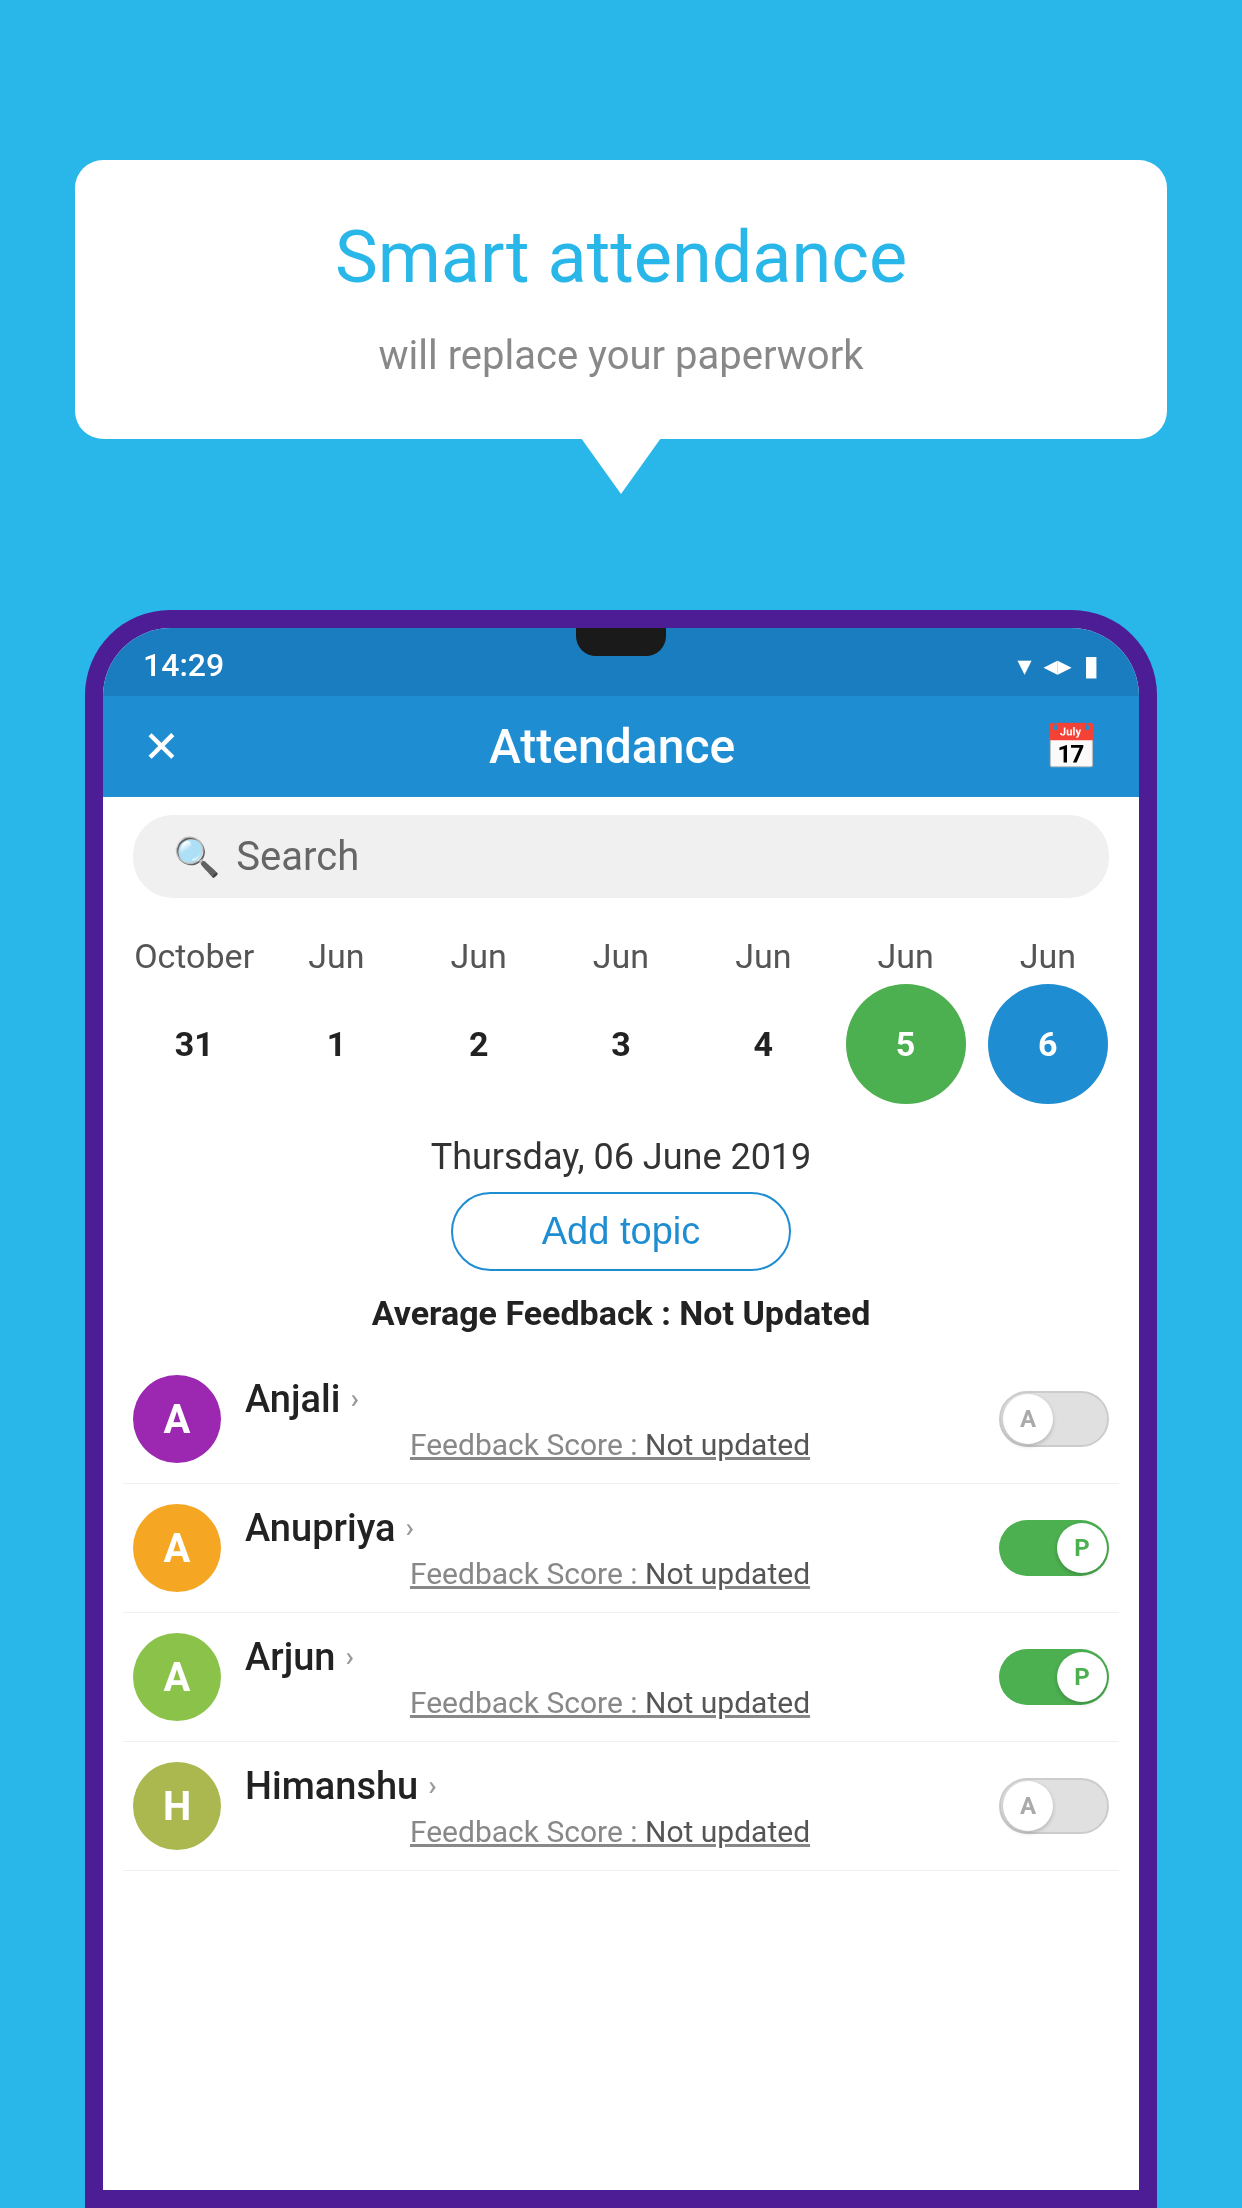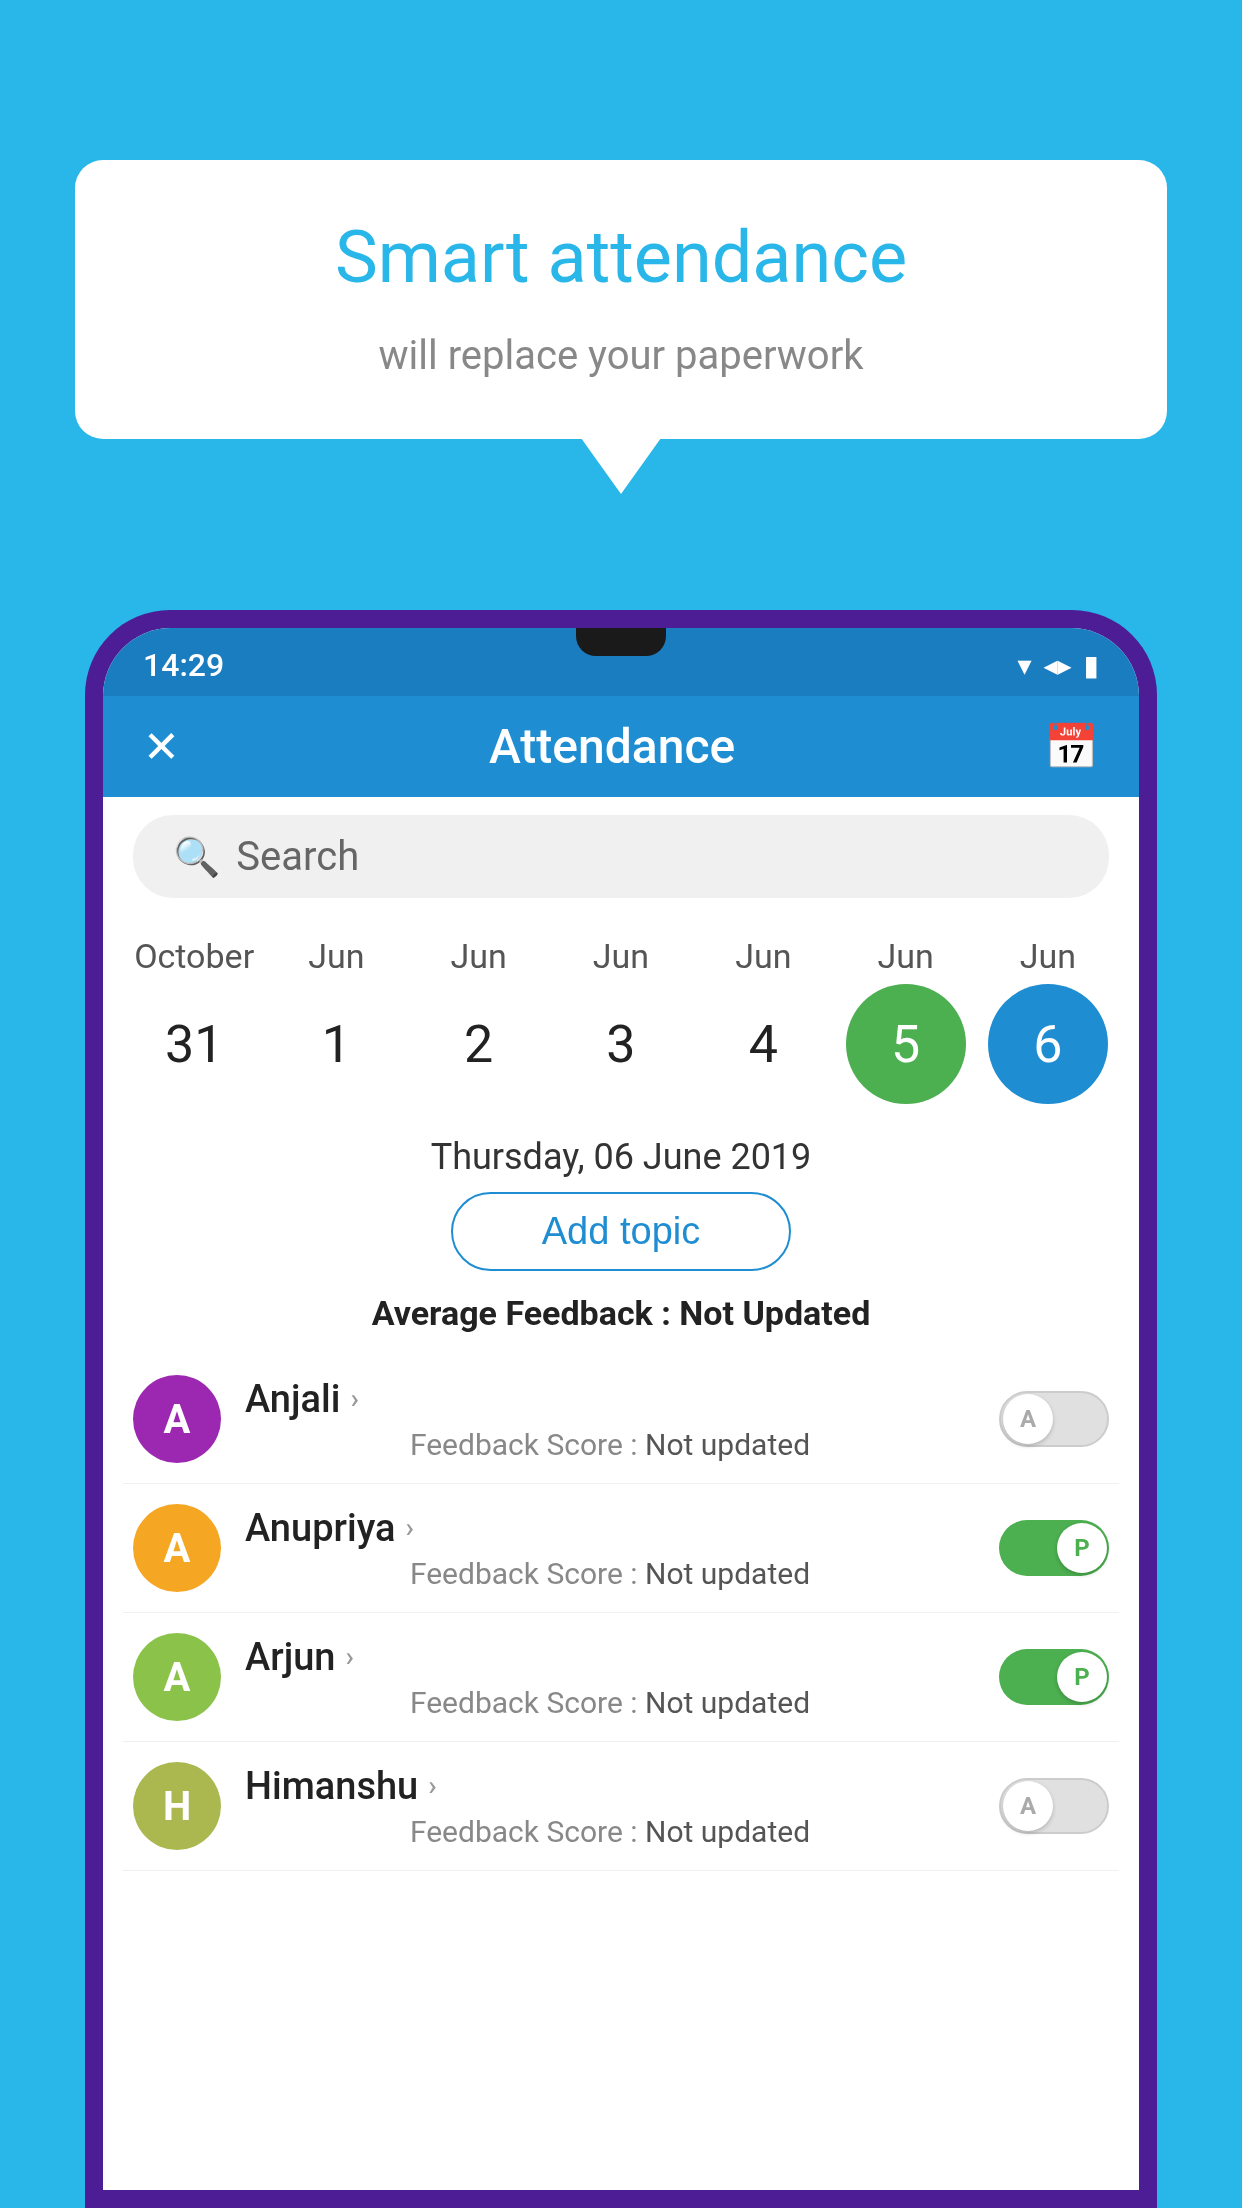--- a/index.html
+++ b/index.html
@@ -164,22 +164,22 @@
       display: flex;
       justify-content: space-around;
       align-items: center;
     }
     .date-item {
       width: 120px;
       height: 120px;
       display: flex;
       align-items: center;
       justify-content: center;
-      font-size: 52px;
-      font-weight: 400;
+      font-size: 34px;
+      font-weight: 700;
       color: #222;
       border-radius: 60px;
     }
     .date-item.today {
       background: #4caf50;
       color: white;
     }
     .date-item.selected {
       background: #1e8dd2;
       color: white;
@@ -257,20 +257,21 @@
       gap: 10px;
     }
     .chevron {
       font-size: 28px;
       color: #999;
     }
     .feedback-text {
       font-size: 30px;
       color: #888;
       margin-top: 6px;
+      text-decoration: underline;
     }
     .feedback-text span {
       color: #555;
     }
 
     
     .toggle-wrap {
       display: flex;
       align-items: center;
     }

